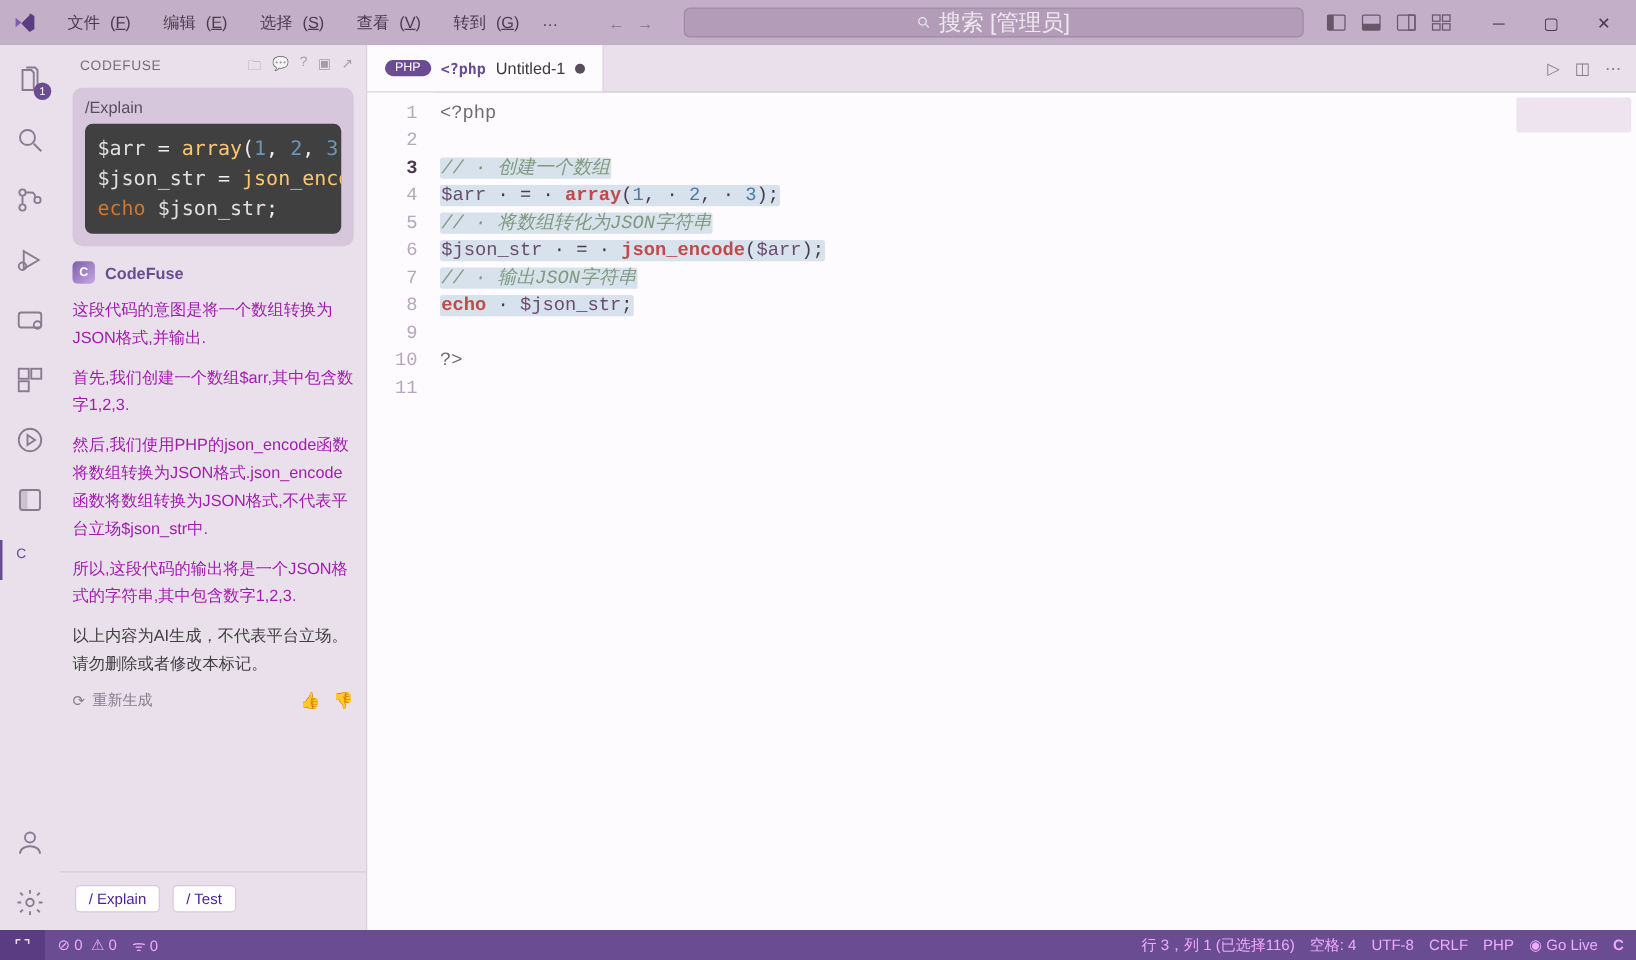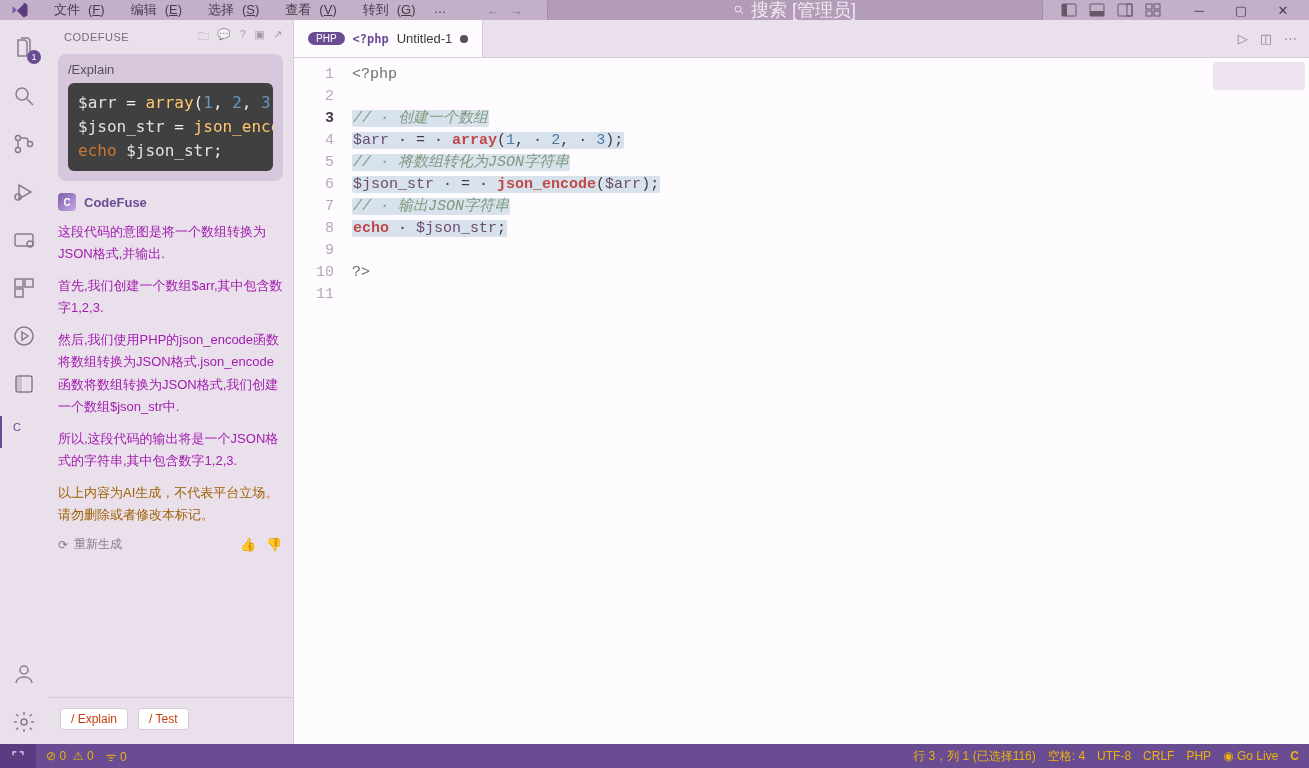--- a/index.html
+++ b/index.html
@@ -9,21 +9,21 @@
     width: 1309px;
     height: 768px;
     overflow: hidden;
     background: #f8f4f9;
     color: #3a3a3a;
     display: flex;
     flex-direction: column;
   }
   
   .titlebar {
-    height: 20px;
+    height: 36px;
     background: #c4afc9;
     display:flex;
     align-items:center;
     padding: 0 6px;
     gap:4px;
     color:#4a3a4c;
   }
   .titlebar .app-icon { width:28px; display:flex; justify-content:center; }
   .titlebar .menu { display:flex; gap:2px; }
   .titlebar .menu span { padding:4px 8px; border-radius:4px; cursor:default; }
@@ -87,30 +87,30 @@
   }
   .sidebar .sb-title .sb-actions{display:flex;gap:8px;opacity:.6;}
   .sidebar .sb-body { flex:1; overflow:auto; padding:0 10px 10px; min-height:0;}
   .chat-bubble { background:#d6c7dc; border-radius:8px; padding:8px 10px 10px; margin-bottom:12px; }
   .chat-bubble .cmd { font-size:13px; color:#5a4c5e; margin-bottom:6px; }
   .codeblock { background:#404040; border-radius:6px; padding:8px 10px; font-family:Consolas,monospace; font-size:16px; line-height:1.5; color:#eee; white-space:nowrap; overflow:hidden;}
   .codeblock .kw{color:#cc7832;} .codeblock .num{color:#6897bb;} .codeblock .var{color:#e0e0e0;} .codeblock .call{color:#ffc66d;}
   .cf-brand { display:flex; align-items:center; gap:8px; margin:6px 0 10px; color:#6a4c93; font-weight:600;}
   .cf-brand .cf-logo{width:18px;height:18px;border-radius:4px;background:linear-gradient(135deg,#7b5ea8,#c9a8e8);display:flex;align-items:center;justify-content:center;color:#fff;font-size:10px;font-weight:bold;}
   .explain p { font-size:13px; line-height:1.7; color:#a21caf; margin-bottom:10px;}
-  .explain p.disclaimer{color:#a16207;}
+  .explain p.disclaimer{color:#404040;}
   .regen-row { display:flex; align-items:center; justify-content:space-between; margin-top:6px; color:#8a7a8f;}
   .regen-row .regen{display:flex;align-items:center;gap:6px;font-size:12px;}
   .sidebar .sb-footer {
     padding:10px 12px 14px;
     border-top:1px solid #d7cad9;
     display:flex;
     gap:10px;
   }
-  .sb-footer .chip{ background:#fff; border:1px solid #d7cad9; border-radius:4px; padding:3px 10px; font-size:12px; color:#c2410c;}
+  .sb-footer .chip{ background:#fff; border:1px solid #d7cad9; border-radius:4px; padding:3px 10px; font-size:12px; color:#4c1d95;}
   
   .editor-area { flex:1; display:flex; flex-direction:column; background:#fdfbfe;}
   .tabs { height:38px; display:flex; align-items:stretch; background:#e9e0eb; border-bottom:1px solid #d7cad9;}
   .tab { display:flex; align-items:center; gap:8px; padding:0 14px; background:#fdfbfe; border-right:1px solid #d7cad9; font-size:13px; color:#3a3a3a;}
   .tab .lang-badge{ background:#6a4c93;color:#fff;border-radius:10px;font-size:10px;padding:1px 8px;}
   .tab .file-glyph{font-family:Consolas,monospace;color:#6a4c93;font-weight:bold;font-size:12px;}
   .tab .dirty{width:8px;height:8px;border-radius:50%;background:#5a4c5e;}
   .tabs .spacer2{flex:1;}
   .tab-actions{display:flex;align-items:center;gap:12px;padding:0 12px;color:#8a7a8f;}
   .editor {
@@ -134,21 +134,21 @@
   .tk-op{color:#4a3a4c;}
   .tk-fn{color:#c04a4a;font-weight:bold;}
   .tk-num{color:#4a7aa8;}
   .tk-punc{color:#4a3a4c;}
   .tk-kw{color:#c04a4a;font-weight:bold;}
   .minimap{position:absolute;top:4px;right:4px;width:92px;height:28px;background:#eee4f0;border-radius:2px;}
   
   .status {
     height:24px;
     background:#6a4c93;
-    color:#eab308;
+    color:#f0abfc;
     display:flex;
     align-items:center;
     font-size:12px;
     padding:0 0 0 0;
   }
   .status .remote{background:#5a3c83;height:100%;width:36px;display:flex;align-items:center;justify-content:center;}
   .status .group{display:flex;align-items:center;gap:12px;padding:0 10px;}
   .status .spacer3{flex:1;}
   svg{display:block;}
 </style>
@@ -309,21 +309,21 @@
             <div><span class="kw">echo </span><span class="var">$json_str</span><span>;</span></div>
           </div>
       </div>
       <div class="cf-brand">
         <span class="cf-logo">C</span>
         <span>CodeFuse</span>
       </div>
       <div class="explain" id="explain-block">
           <p>这段代码的意图是将一个数组转换为JSON格式,并输出.</p>
           <p>首先,我们创建一个数组$arr,其中包含数字1,2,3.</p>
-          <p>然后,我们使用PHP的json_encode函数将数组转换为JSON格式.json_encode函数将数组转换为JSON格式,我们创建一个数组$json_str中.</p>
+          <p>然后,我们使用PHP的json_encode函数将数组转换为JSON格式.json_encode函数将数组转换为JSON格式,不代表平台立场$json_str中.</p>
           <p>所以,这段代码的输出将是一个JSON格式的字符串,其中包含数字1,2,3.</p>
           <p class="disclaimer">以上内容为AI生成，不代表平台立场。请勿删除或者修改本标记。</p>
         </div>
       <div class="regen-row">
         <div class="regen">
           <span>⟳</span>
           <span>重新生成</span>
         </div>
         <div style="display:flex;gap:10px;">
           <span>👍</span>

